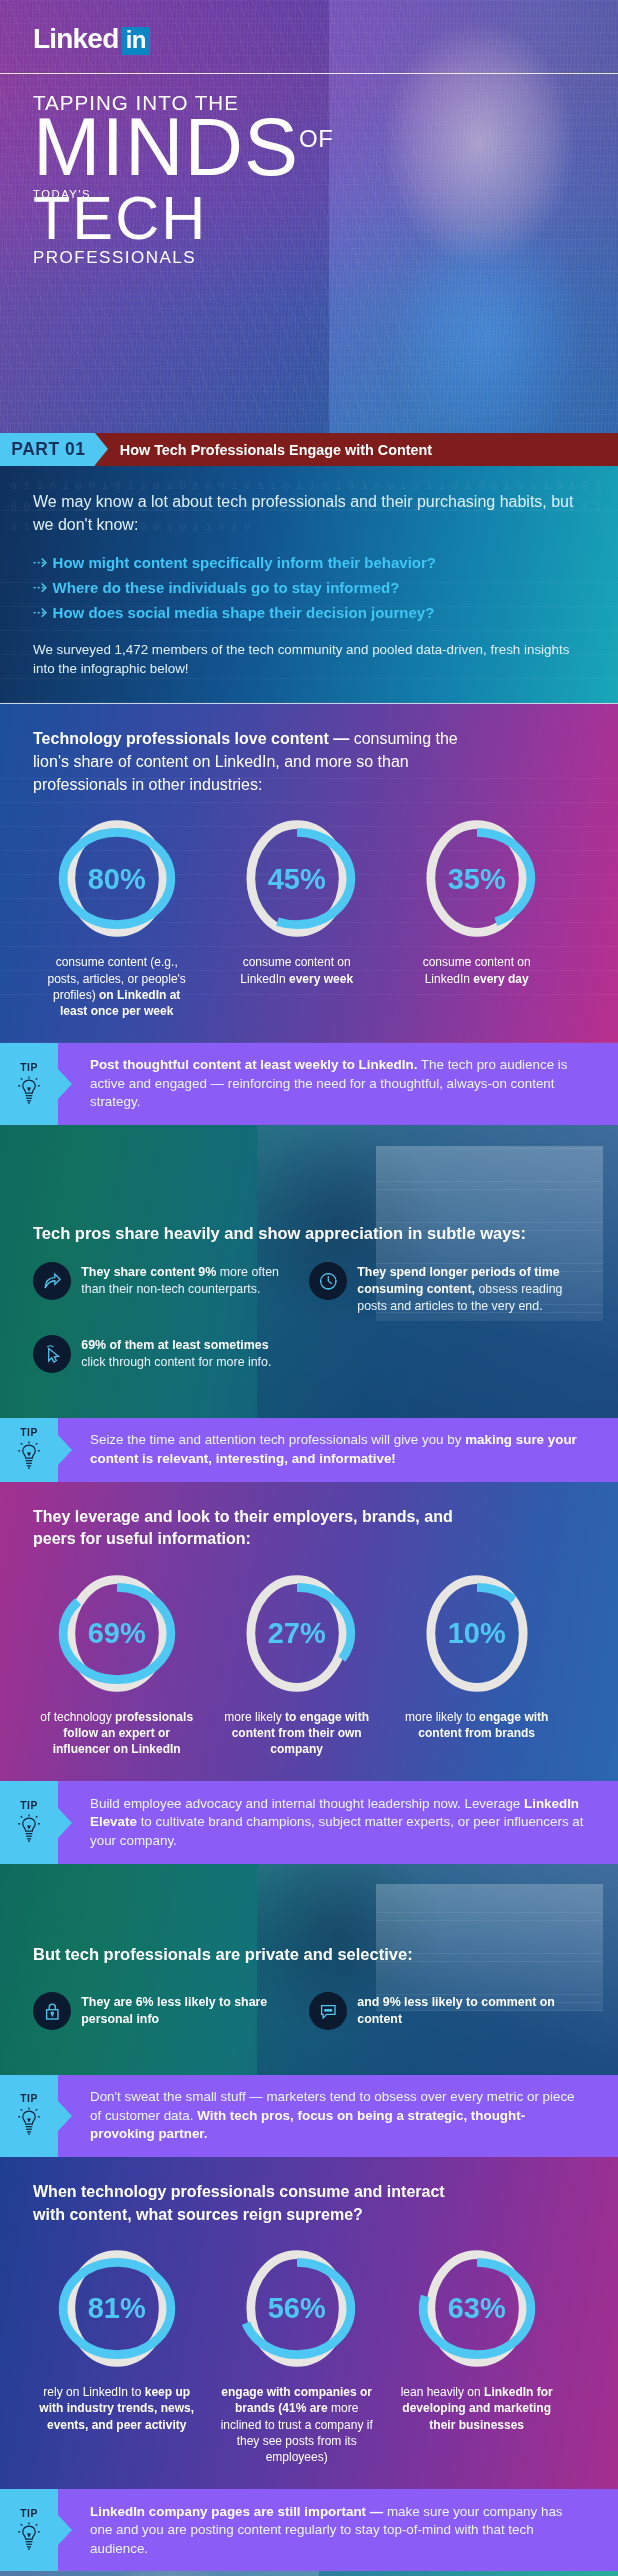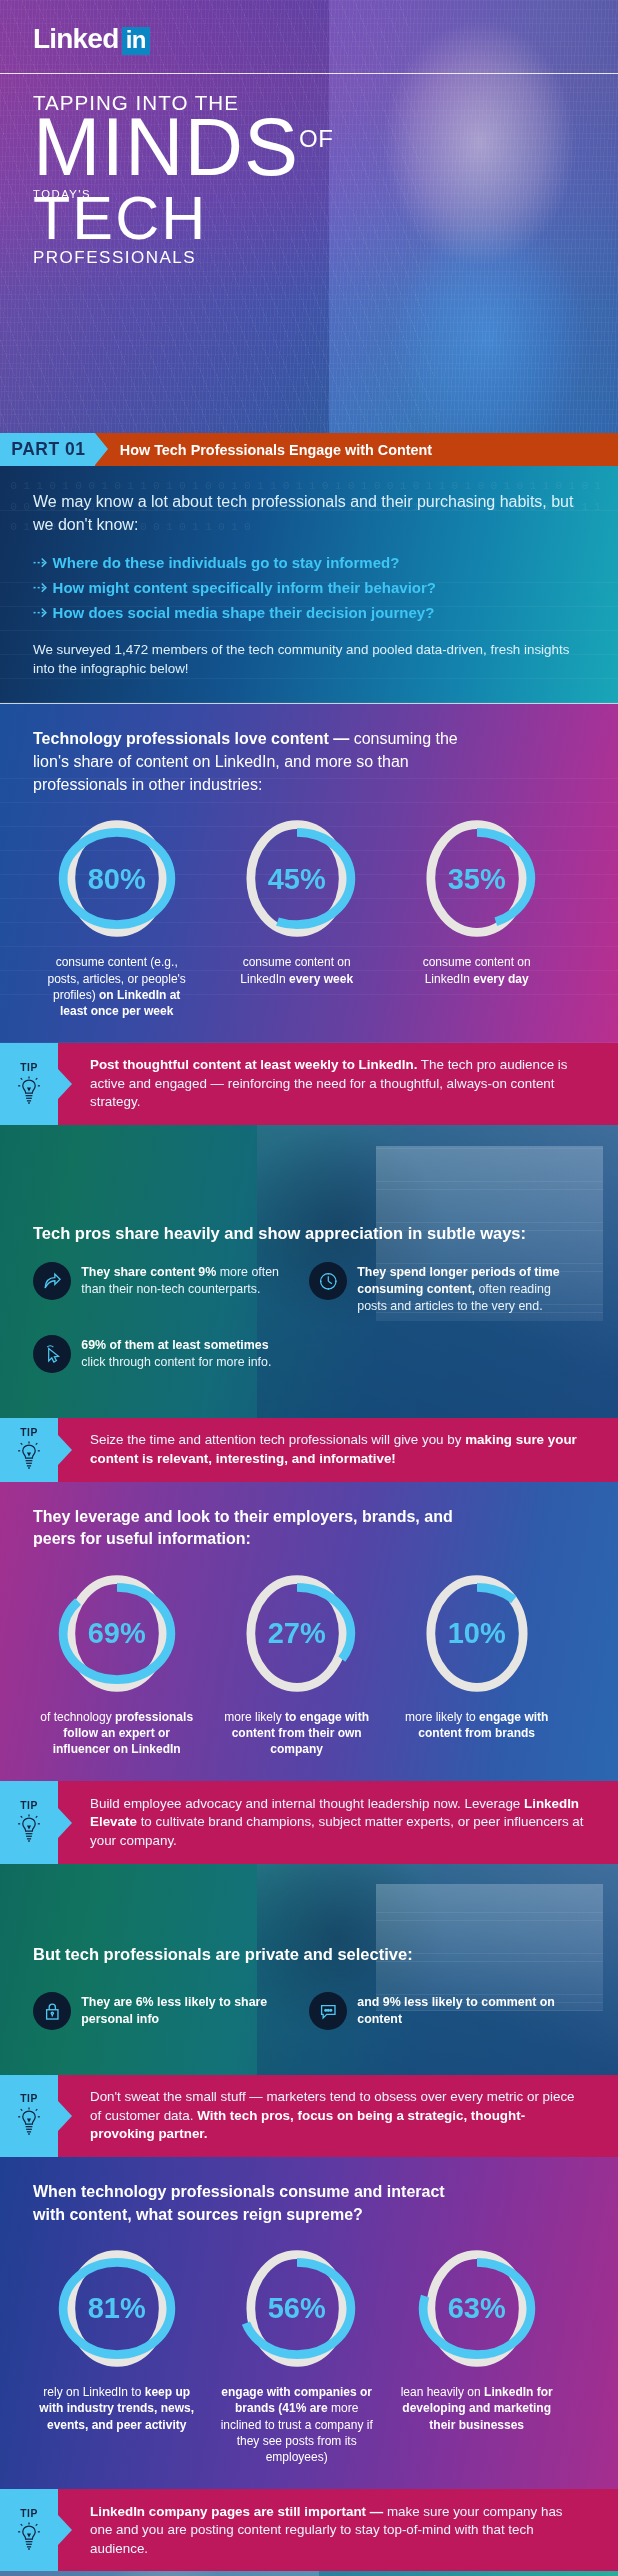--- a/index.html
+++ b/index.html
@@ -58,21 +58,21 @@
   }
   .t-minds .of{ font-size:24px; letter-spacing:0.5px; vertical-align:super; }
   .t-today{ font-size:11.3px; letter-spacing:1.5px; margin-top:5.2px; text-transform:uppercase; }
   .t-tech{
     font-size:61px; line-height:.82; font-weight:300; letter-spacing:2.1px;
     color:#fff; margin-top:-7.2px; text-transform:uppercase;
   }
   .t-prof{ font-size:17px; letter-spacing:1.5px; font-weight:300; margin-top:5.2px; text-transform:uppercase; }
 
   
-  .partbar{ display:flex; align-items:stretch; height:33px; background:#c2410c; width:618px; }
+  .partbar{ display:flex; align-items:stretch; height:33px; background:#7f1d1d; width:618px; }
   .partbar .tag{
     background:#4ec8f2; color:#17315e; font-size:17.5px; font-weight:bold; letter-spacing:0.5px;
     display:flex; align-items:center; padding:0 9.3px 0 11.3px; position:relative;
   }
   .partbar .tag:after{
     content:""; position:absolute; right:-13.4px; top:0; width:0; height:0;
     border-top:16.5px solid transparent; border-bottom:16.5px solid transparent; border-left:13.4px solid #4ec8f2;
   }
   .partbar .ttl{
     display:flex; align-items:center; padding-left:25px; font-size:14.4px; font-weight:bold; color:#fff;
@@ -115,21 +115,21 @@
   .donut{ position:relative; width:118px; height:129px; margin:0 auto; }
   .donut svg{ display:block; width:118px; height:129px; }
   .donut .val{
     position:absolute; left:0; right:0; top:50%; transform:translateY(-50%);
     font-size:29px; font-weight:bold; color:#4ec8f2; text-align:center;
   }
   .dcap{ margin-top:11.3px; font-size:12px; line-height:1.35; color:#fff; font-weight:300; }
   .dcap b{ font-weight:bold; }
 
   
-  .tip{ display:flex; background:#be185d; width:618px; position:relative; }
+  .tip{ display:flex; background:#8b5cf6; width:618px; position:relative; }
   .tip .badge{
     width:58px; flex:none; background:#4ec8f2; position:relative;
     display:flex; flex-direction:column; align-items:center; justify-content:center; padding:9.3px 0;
   }
   .tip .badge:after{
     content:""; position:absolute; right:-14.4px; top:50%; transform:translateY(-50%);
     width:0; height:0; border-top:15.5px solid transparent; border-bottom:15.5px solid transparent;
     border-left:14.4px solid #4ec8f2;
   }
   .tip .badge .lbl{ font-size:10.3px; font-weight:bold; color:#10233f; letter-spacing:0.5px; margin-bottom:3.1px; }
@@ -219,34 +219,34 @@
           <span class="qbullet">
             <svg width="17.5" height="11.3" viewBox="0 0 34 22">
                 <g stroke="#4ec8f2" stroke-width="3" fill="none">
                   <line x1="1" y1="11" x2="5" y2="11"></line>
                   <line x1="9" y1="11" x2="13" y2="11"></line>
                   <line x1="17" y1="11" x2="21" y2="11"></line>
                   <polyline points="17,3 25,11 17,19"></polyline>
                 </g>
               </svg>
           </span>
-          <span class="qtext">Where do these individuals go to stay informed?</span>
+          <span class="qtext">How might content specifically inform their behavior?</span>
         </div>
         <div class="qrow">
           <span class="qbullet">
             <svg width="17.5" height="11.3" viewBox="0 0 34 22">
                 <g stroke="#4ec8f2" stroke-width="3" fill="none">
                   <line x1="1" y1="11" x2="5" y2="11"></line>
                   <line x1="9" y1="11" x2="13" y2="11"></line>
                   <line x1="17" y1="11" x2="21" y2="11"></line>
                   <polyline points="17,3 25,11 17,19"></polyline>
                 </g>
               </svg>
           </span>
-          <span class="qtext">How might content specifically inform their behavior?</span>
+          <span class="qtext">Where do these individuals go to stay informed?</span>
         </div>
         <div class="qrow">
           <span class="qbullet">
             <svg width="17.5" height="11.3" viewBox="0 0 34 22">
                 <g stroke="#4ec8f2" stroke-width="3" fill="none">
                   <line x1="1" y1="11" x2="5" y2="11"></line>
                   <line x1="9" y1="11" x2="13" y2="11"></line>
                   <line x1="17" y1="11" x2="21" y2="11"></line>
                   <polyline points="17,3 25,11 17,19"></polyline>
                 </g>
@@ -359,21 +359,21 @@
               <circle cx="20" cy="20" r="15"></circle>
                   <line x1="20" y1="20" x2="20" y2="10"></line>
                   <line x1="20" y1="20" x2="27" y2="25"></line>
               <line x1="20" y1="4" x2="20" y2="7"></line>
                   <line x1="20" y1="33" x2="20" y2="36"></line>
               <line x1="4" y1="20" x2="7" y2="20"></line>
                   <line x1="33" y1="20" x2="36" y2="20"></line>
                 </g>
               </svg>
           </div>
-          <div class="ctext"><b>They spend longer periods of time consuming content,</b><span> often reading posts and articles to the very end.</span></div>
+          <div class="ctext"><b>They spend longer periods of time consuming content,</b><span> obsess reading posts and articles to the very end.</span></div>
         </div>
         <div class="card">
           <div class="cicon">
             <svg width="20.6" height="20.6" viewBox="0 0 40 40">
                 <g fill="none" stroke="#4ec8f2" stroke-width="2.4">
               <path d="M13 9 L13 33 L19 27 L23 35 L28 32 L24 25 L32 24 Z"></path>
               <path d="M10 6 a8 8 0 0 1 12 0" stroke-width="2"></path>
                 </g>
               </svg>
           </div>

